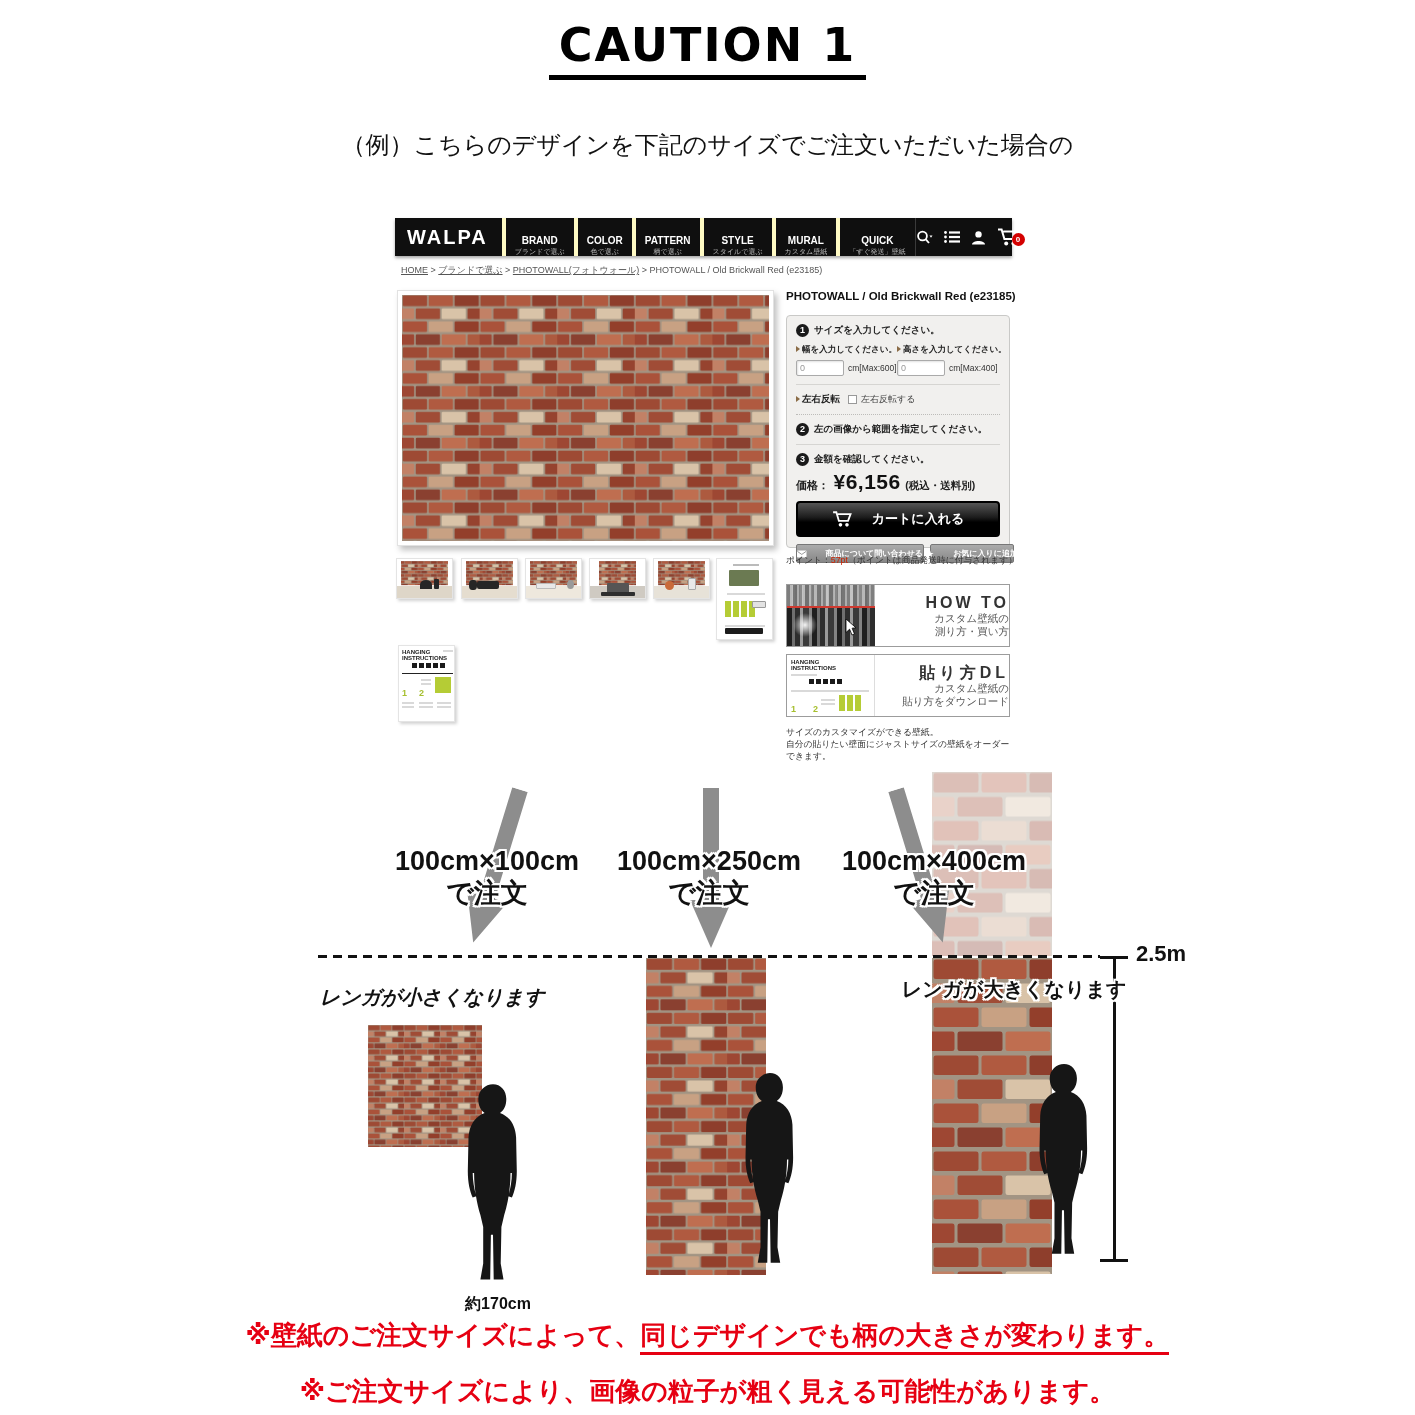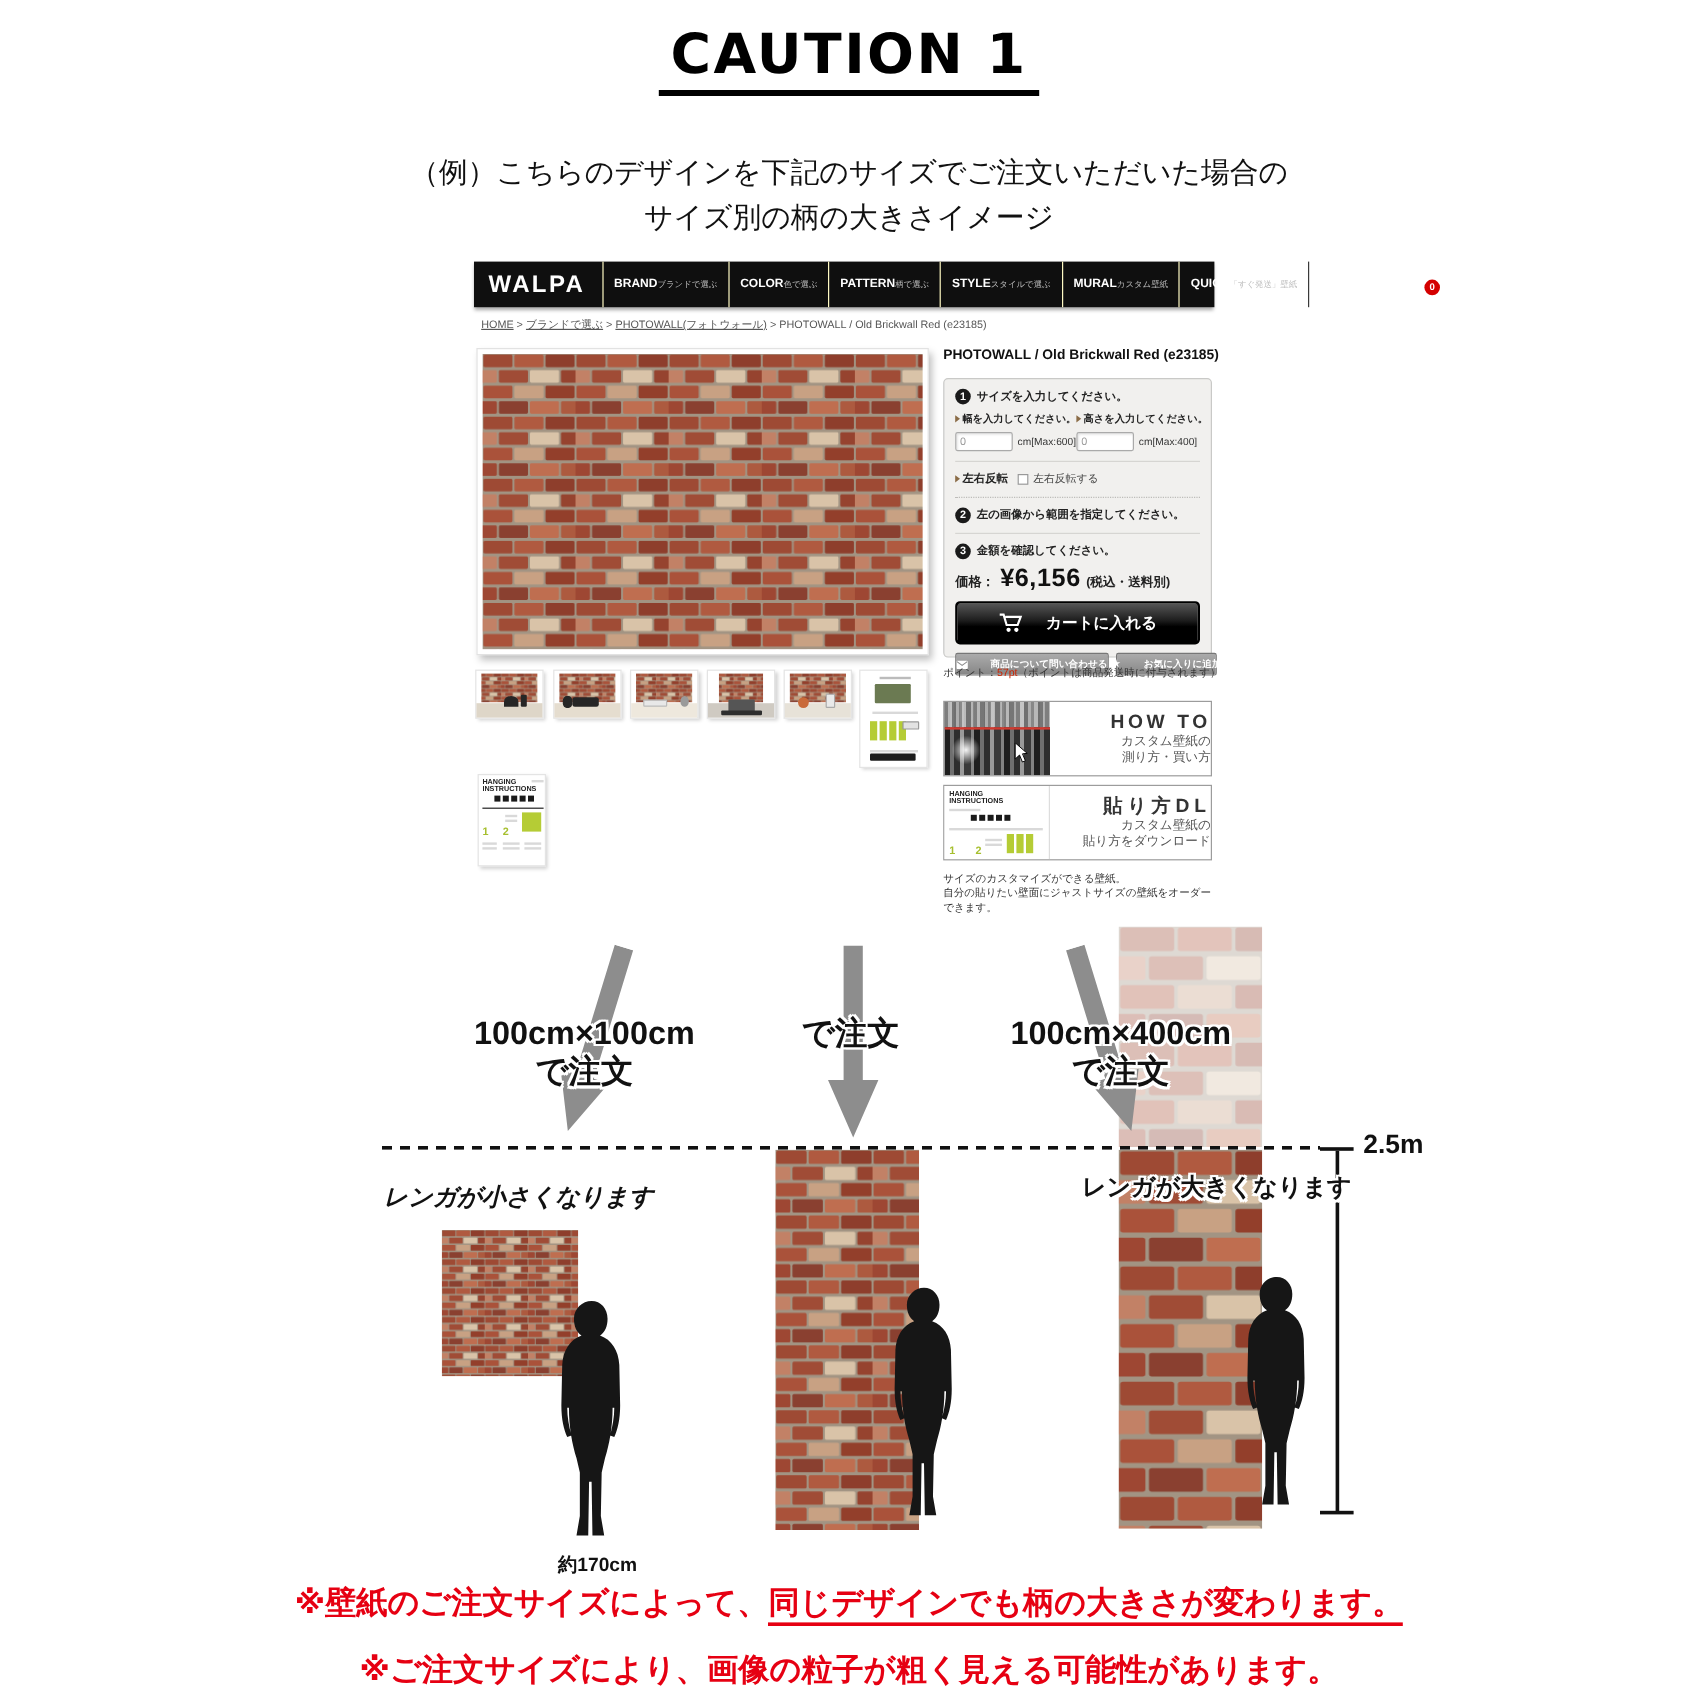--- a/index.html
+++ b/index.html
@@ -10,21 +10,21 @@
   
   .title { top:18px; left:0; width:100%; text-align:center; }
   .title span { display:inline-block; font-family:"DejaVu Sans",sans-serif; font-size:46px; font-weight:800; letter-spacing:2px; color:#000; border-bottom:5px solid #000; padding:0 10px 3px; }
   .subtitle { top:126px; left:0; width:100%; text-align:center; font-size:24px; color:#111; line-height:37px; font-weight:500; }
 
   
   .site { left:395px; top:218px; width:617px; height:547px; background:#fff; font-family:"Liberation Sans","DejaVu Sans",sans-serif; }
   .site-header { position:absolute; left:0; top:0; width:617px; height:38px; background:#0f0f0f; display:flex; align-items:center; box-shadow:0 2px 3px rgba(0,0,0,.35); }
   .logo { color:#fff; font-size:20px; font-weight:800; letter-spacing:2px; padding:0 14px 0 12px; }
   .nav { display:flex; align-items:stretch; height:100%; }
-  .nav-item { display:flex; flex-direction:row; justify-content:flex-end; align-items:center; padding:0 9px; border-left:1px solid #fef9c3; cursor:pointer; }
+  .nav-item { display:flex; flex-direction:column; justify-content:flex-end; align-items:center; padding:0 9px; border-left:4px solid #fef9c3; cursor:pointer; }
   .nav-item:last-child { border-right:1px solid #3a3a3a; }
   .nav-label { color:#fff; font-size:10px; font-weight:700; line-height:12px; white-space:nowrap; }
   .nav-sub { color:#bdbdbd; font-size:7px; line-height:9px; white-space:nowrap; }
   .hicons { display:flex; align-items:center; gap:11px; margin-left:auto; padding-right:14px; }
   .hicons svg { display:block; }
   .badge { position:absolute; right:6px; top:6px; width:13px; height:13px; border-radius:50%; background:#d40000; color:#fff; font-size:8px; font-weight:700; text-align:center; line-height:13px; }
   .crumbs { position:absolute; left:6px; top:46px; font-size:9px; color:#555; white-space:nowrap; }
   .crumbs .lnk { text-decoration:underline; cursor:pointer; }
 
   .main-img { position:absolute; left:2px; top:72px; width:377px; height:256px; background:#fff; border:1px solid #e2e2e2; box-shadow:3px 4px 6px rgba(0,0,0,.25); padding:4px; }
@@ -129,21 +129,20 @@
     </pattern>
     <path id="person-shape" fill="#161616" d="M50 6 C61 6 69 15 69 27 C69 36 66 43 60 47 C74 52 82 65 83 82 L84 130 C84 147 81 159 77 168 L72 166 C75 155 77 144 77 133 L75 133 C75 156 71 177 66 193 L62 210 L61 262 L65 285 L51 285 L50 221 L47 221 L46 285 L32 285 L36 262 L36 210 L32 193 C27 177 23 156 23 133 L21 133 C21 144 23 155 26 166 L21 168 C17 159 14 147 14 130 L15 82 C16 65 24 52 38 47 C32 43 29 36 29 27 C29 15 39 6 50 6 Z"></path>
   </defs>
 </svg>
 
 <div class="page">
 
   <div class="abs title"><span>CAUTION 1</span></div>
   <div class="abs subtitle">
     <div>（例）こちらのデザインを下記のサイズでご注文いただいた場合の</div>
-    <div>サイズ別の柄の大きさイメージ</div>
   </div>
 
   <div class="abs site">
 
     <div class="site-header">
       <div class="logo">WALPA</div>
       <div class="nav">
         <div class="nav-item">
           <div class="nav-label">BRAND</div>
           <div class="nav-sub">ブランドで選ぶ</div>
@@ -444,20 +443,21 @@
     </svg>
   <svg class="arrow" style="left:898px; top:786px; transform:rotate(-17deg);" width="44" height="164" viewBox="0 0 44 164">
       <path d="M14 0 H30 V112 H43 L22 160 L1 112 H14 Z" fill="#8d8d8d"></path>
     </svg>
 
   <div class="sizelabel" style="left:357px; top:845px;">
     <div>100cm×100cm</div>
       <div>で注文</div>
   </div>
   <div class="sizelabel" style="left:579px; top:845px;">
+    <div>100cm×250cm</div>
       <div>で注文</div>
   </div>
   <div class="sizelabel" style="left:804px; top:845px;">
     <div>100cm×400cm</div>
       <div>で注文</div>
   </div>
 
   <div class="brickpane" style="left:932px; top:772px; width:120px; height:184px; opacity:.35;">
     <svg viewBox="0 0 80 123" preserveAspectRatio="xMidYMax slice">
         <rect width="80" height="123" fill="url(#bricks)"></rect>

